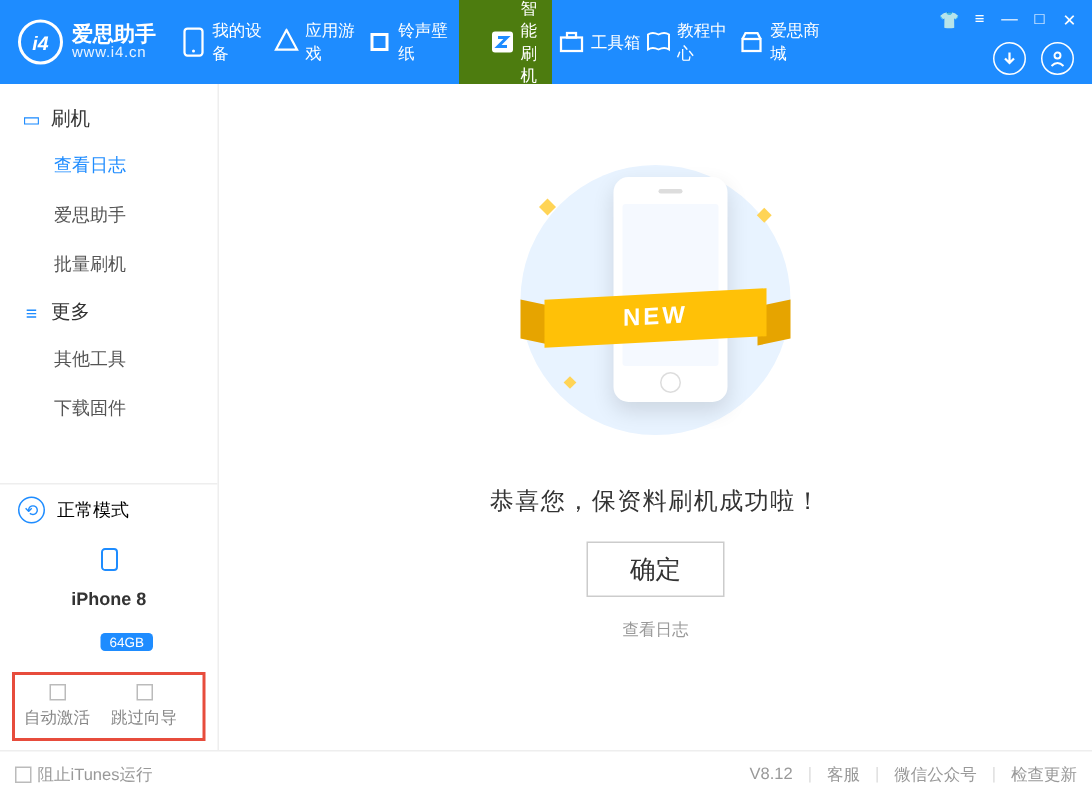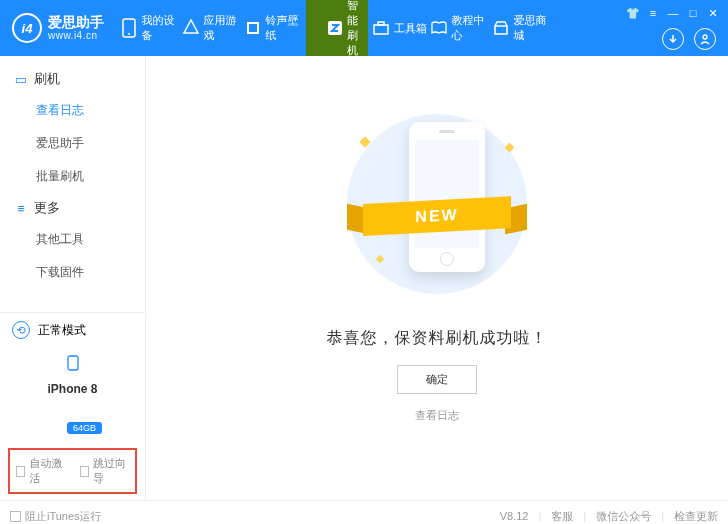--- a/index.html
+++ b/index.html
@@ -28,44 +28,44 @@
 .side-scroll { flex: 1; padding-top: 8px; overflow: hidden; }
 .side-group { padding: 6px 14px; display: flex; align-items: center; gap: 6px; color: #333; font-size: 13px; }
 .side-group .gicon { color: #1e8cff; font-size: 13px; width: 14px; text-align: center; }
 .side-item { padding: 8px 10px 8px 36px; font-size: 12px; color: #555; cursor: pointer; }
 .side-item.active { color: #1e8cff; }
 .side-bottom { border-top: 1px solid #eee; }
 .mode-row, .device-row { display: flex; align-items: center; padding: 8px 12px; gap: 8px; }
 .mode-row .micon { width: 18px; height: 18px; border-radius: 50%; border: 1.5px solid #1e8cff; display: flex; align-items: center; justify-content: center; color: #1e8cff; font-size: 11px; }
 .device-row { flex-wrap: wrap; flex-direction: column; }
 .device-row .dicon { color: #1e8cff; }
-.badge { background: #1e8cff; color: #fff; font-size: 9px; padding: 1px 6px; border-radius: 3px; margin-left: 24px; margin-top: 18px; }
+.badge { background: #1e8cff; color: #fff; font-size: 9px; padding: 1px 6px; border-radius: 3px; margin-left: 24px; margin-top: 8px; }
 .checkrow { border: 2px solid #e74c3c; margin: 6px 8px; padding: 6px; display: flex; gap: 14px; }
-.checkbox { display: flex; align-items: center; gap: 4px; color: #888; font-size: 11px; cursor: pointer; }
+.checkbox { display: flex; align-items: center; gap: 4px; color: #888; font-size: 11px; cursor: pointer; flex-direction: column; }
 .checkbox .box { width: 11px; height: 11px; border: 1px solid #bbb; }
 
 
 .main { flex: 1; display: flex; flex-direction: column; align-items: center; justify-content: center; position: relative; }
 .illus { width: 200px; height: 200px; position: relative; margin-top: -30px; }
 .bgcircle { width: 180px; height: 180px; background: #e8f3ff; border-radius: 50%; position: absolute; left: 10px; top: 10px; }
 .star { position: absolute; background: #ffd456; transform: rotate(45deg); }
 .s1 { width: 8px; height: 8px; left: 24px; top: 34px; }
 .s2 { width: 6px; height: 6px; left: 40px; top: 152px; }
 .s3 { width: 7px; height: 7px; right: 24px; top: 40px; }
 .phone { position: absolute; left: 72px; top: 18px; width: 76px; height: 150px; background: #fff; border-radius: 10px; box-shadow: 0 6px 14px rgba(0,0,0,.12); }
 .phone::before { content: ""; position: absolute; top: 8px; left: 50%; transform: translateX(-50%); width: 16px; height: 3px; background: #ddd; border-radius: 2px; }
 .phone::after { content:""; position: absolute; bottom: 6px; left:50%; transform: translateX(-50%); width: 12px; height:12px; border:1.5px solid #ddd; border-radius:50%; }
 .phone .screen { position:absolute; top:18px; left:6px; right:6px; bottom:24px; background:#f5f9ff; border-radius:2px; }
 .ribbon { position: absolute; left: 6px; top: 88px; width: 188px; height: 48px; }
 .ribbon .band { position: absolute; left: 20px; right: 20px; top: 8px; height: 32px; background: #ffc107; transform: skewY(-3deg); display: flex; align-items: center; justify-content: center; color: #fff; font-weight: bold; font-size: 16px; letter-spacing: 2px; }
 .ribbon .tail { position: absolute; width: 22px; height: 26px; background: #e6a400; top: 14px; }
 .ribbon .tl { left: 4px; transform: skewY(12deg); }
 .ribbon .tr { right: 4px; transform: skewY(-12deg); }
 .msg { margin-top: 24px; font-size: 16px; color: #333; letter-spacing: 1px; }
-.okbtn { margin-top: 16px; padding: 6px 28px; border: 1px solid #ccc; background: #fff; cursor: pointer; font-size: 11px; color: #333; }
+.okbtn { margin-top: 16px; padding: 6px 28px; border: 1px solid #ccc; background: #fff; cursor: pointer; font-size: 17px; color: #333; }
 .loglink { margin-top: 14px; font-size: 11px; color: #999; cursor: pointer; }
 
 
 .footer { height: 24px; border-top: 1px solid #eee; display: flex; align-items: center; padding: 15px 10px; font-size: 11px; color: #999; }
 .footer .left { display: flex; align-items: center; gap: 4px; cursor: pointer; }
 .footer .left .box { width: 11px; height: 11px; border: 1px solid #bbb; }
 .footer .right { margin-left: auto; display: flex; gap: 10px; align-items: center; }
 .footer .sep { color: #ddd; }
 </style>
 </head>

